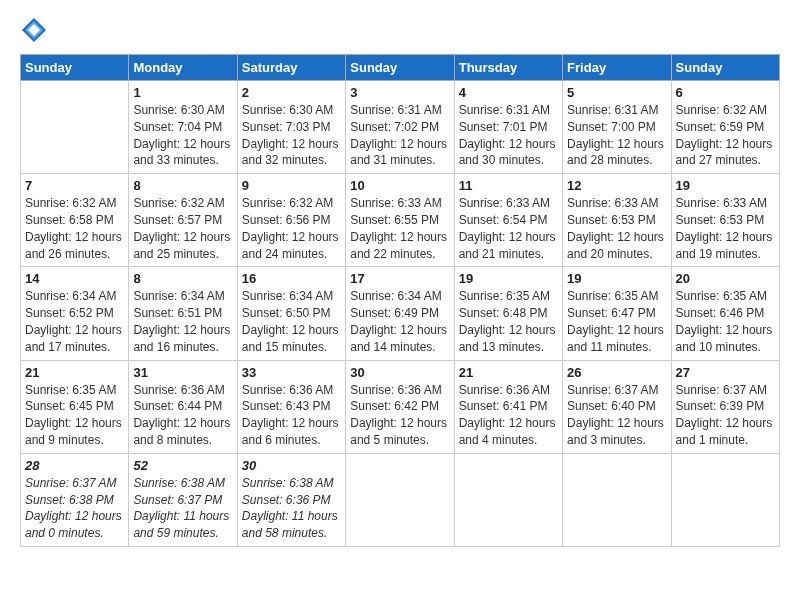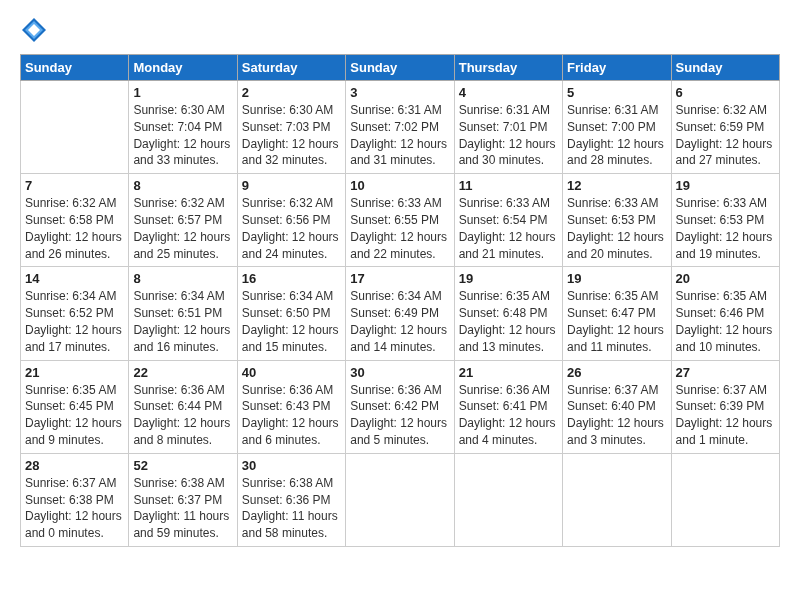--- a/index.html
+++ b/index.html
@@ -85,20 +85,21 @@
       font-weight: bold;
       margin-bottom: 2px;
     }
     .day-info {
       font-size: 12px;
       line-height: 1.4;
       color: #333;
     }
     tbody tr:last-child td {
       height: 70px;
+      font-style: italic;
     }
   </style>
 </head>
 <body>
 
 <div class="page">
   <div class="header">
     <div class="logo">
       <svg class="logo-icon" viewBox="0 0 28 28">
         <polygon points="14,2 26,14 14,26 2,14" fill="#1a6fc4"></polygon>
@@ -278,28 +279,28 @@
         </tr>
         <tr>
           <td>
             <div class="day-number">21</div>
             <div class="day-info" style="white-space: pre-line;">Sunrise: 6:35 AM
 Sunset: 6:45 PM
 Daylight: 12 hours
 and 9 minutes.</div>
           </td>
           <td>
-            <div class="day-number">22</div>
+            <div class="day-number">31</div>
             <div class="day-info" style="white-space: pre-line;">Sunrise: 6:36 AM
 Sunset: 6:44 PM
 Daylight: 12 hours
 and 8 minutes.</div>
           </td>
           <td>
-            <div class="day-number">40</div>
+            <div class="day-number">33</div>
             <div class="day-info" style="white-space: pre-line;">Sunrise: 6:36 AM
 Sunset: 6:43 PM
 Daylight: 12 hours
 and 6 minutes.</div>
           </td>
           <td>
             <div class="day-number">30</div>
             <div class="day-info" style="white-space: pre-line;">Sunrise: 6:36 AM
 Sunset: 6:42 PM
 Daylight: 12 hours

